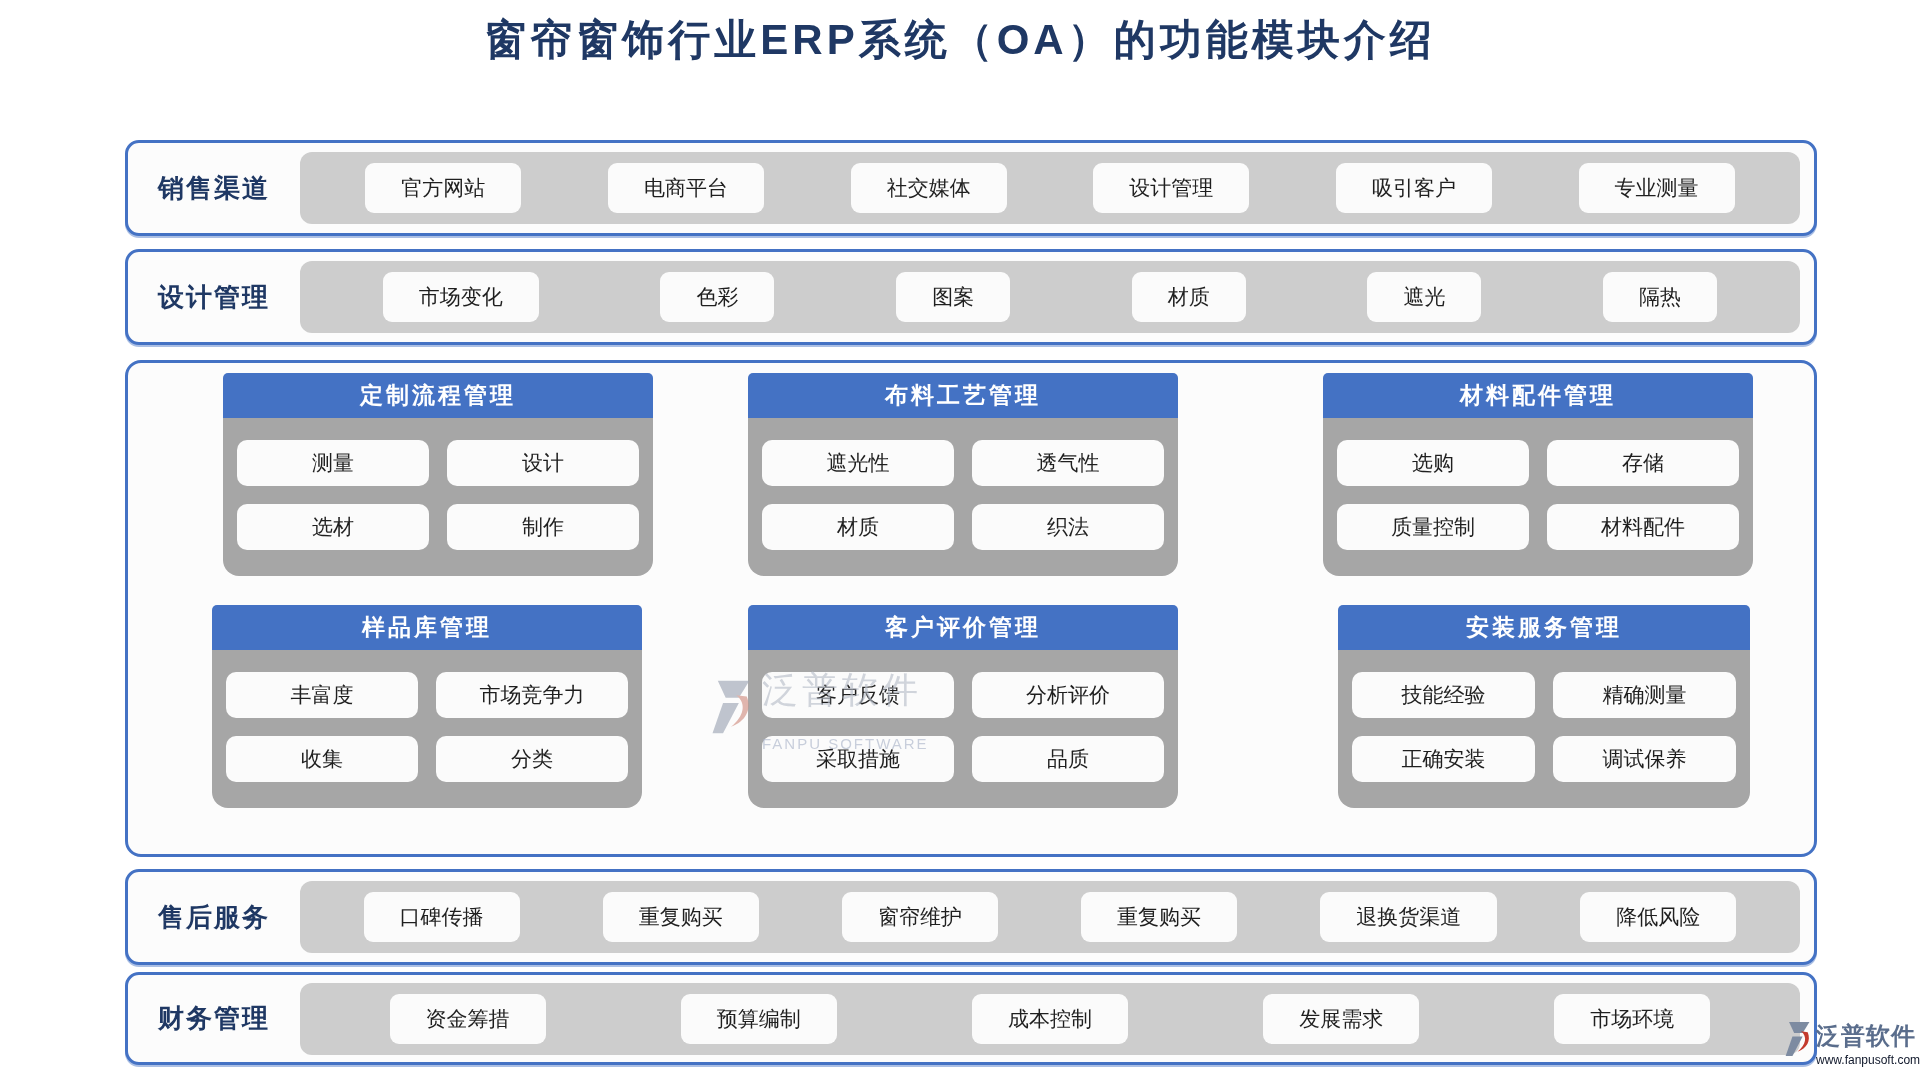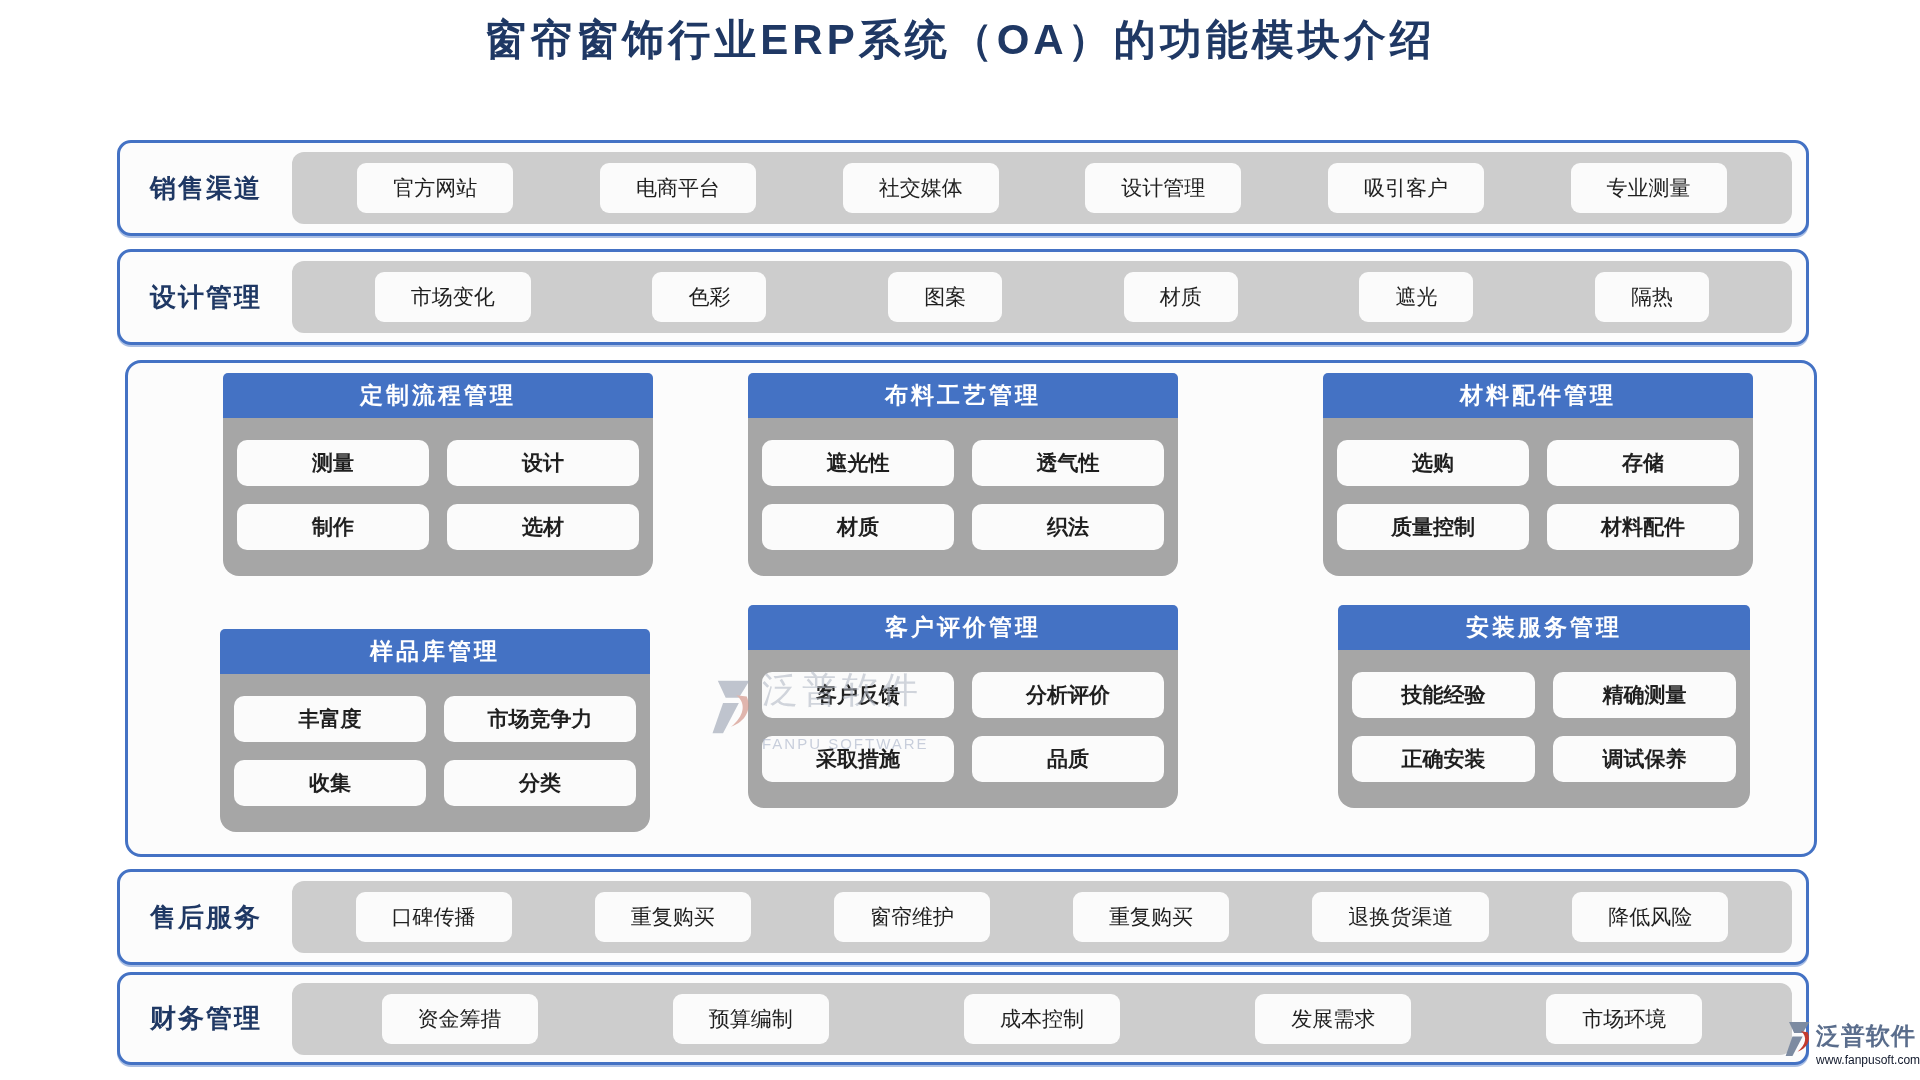--- a/index.html
+++ b/index.html
@@ -7,21 +7,21 @@
   .page {
     position:relative; width:1920px; height:1080px; overflow:hidden;
     background:#ffffff; font-family:"Liberation Sans", sans-serif;
   }
   .page-title {
     position:absolute; top:12px; left:0; width:100%; text-align:center;
     font-size:42px; font-weight:bold; color:#1F3864; letter-spacing:4px;
   }
   
   .band {
-    position:absolute; left:117px; width:1692px;
+    position:absolute; left:125px; width:1692px;
     background:#fcfcfc; border:3px solid #4472C4; border-radius:14px;
     box-shadow:0 2px 0 rgba(68,114,196,.45);
     display:flex; align-items:center; padding:0 14px 0 0;
   }
   .band-sales   { top:140px; height:96px; }
   .band-design  { top:249px; height:96px; }
   .band-after   { top:869px; height:96px; }
   .band-finance { top:972px; height:93px; }
   .band-label {
     flex:0 0 172px; text-align:center; font-size:26px; font-weight:bold;
@@ -37,32 +37,32 @@
   }
   
   .modules-panel {
     position:absolute; left:125px; top:360px; width:1692px; height:497px;
     background:#fcfcfc; border:3px solid #4472C4; border-radius:16px;
   }
   .module-card { position:absolute; width:430px; }
   .mpos-r0c0 { left:95px;  top:10px; }
   .mpos-r0c1 { left:620px; top:10px; }
   .mpos-r0c2 { left:1195px;top:10px; }
-  .mpos-r1c0 { left:92px;  top:242px;margin-top:24px; }
+  .mpos-r1c0 { left:84px;  top:242px; }
   .mpos-r1c1 { left:620px; top:242px; }
   .mpos-r1c2 { left:1210px;top:242px; width:412px; }
   .module-header {
     height:45px; background:#4472C4; border-radius:5px 5px 0 0; color:#ffffff;
     display:flex; align-items:center; justify-content:center;
     font-size:23px; font-weight:bold; letter-spacing:3px;
   }
   .module-body {
     background:#a6a6a6; border-radius:0 0 16px 16px;
     padding:22px 14px 26px; display:grid;
-    grid-template-columns:1fr 1fr; gap:18px 18px;font-weight:bold;
+    grid-template-columns:1fr 1fr; gap:18px 18px;
   }
   .module-chip {
     background:#fbfbfb; border-radius:10px; height:46px;
     display:flex; align-items:center; justify-content:center;
     font-size:21px; color:#1f1f1f; white-space:nowrap;
   }
   
   .watermark {
     position:absolute; left:700px; top:666px; display:flex; align-items:center;
     gap:8px; opacity:.62; pointer-events:none; z-index:5;
@@ -106,22 +106,22 @@
     </div>
   </div>
 
   <div class="modules-panel">
 
     <div class="module-card mpos-r0c0">
       <div class="module-header">定制流程管理</div>
       <div class="module-body">
         <div class="module-chip">测量</div>
         <div class="module-chip">设计</div>
+        <div class="module-chip">选材</div>
         <div class="module-chip">制作</div>
-        <div class="module-chip">选材</div>
       </div>
     </div>
 
     <div class="module-card mpos-r0c1">
       <div class="module-header">布料工艺管理</div>
       <div class="module-body">
         <div class="module-chip">遮光性</div>
         <div class="module-chip">透气性</div>
         <div class="module-chip">材质</div>
         <div class="module-chip">织法</div>

